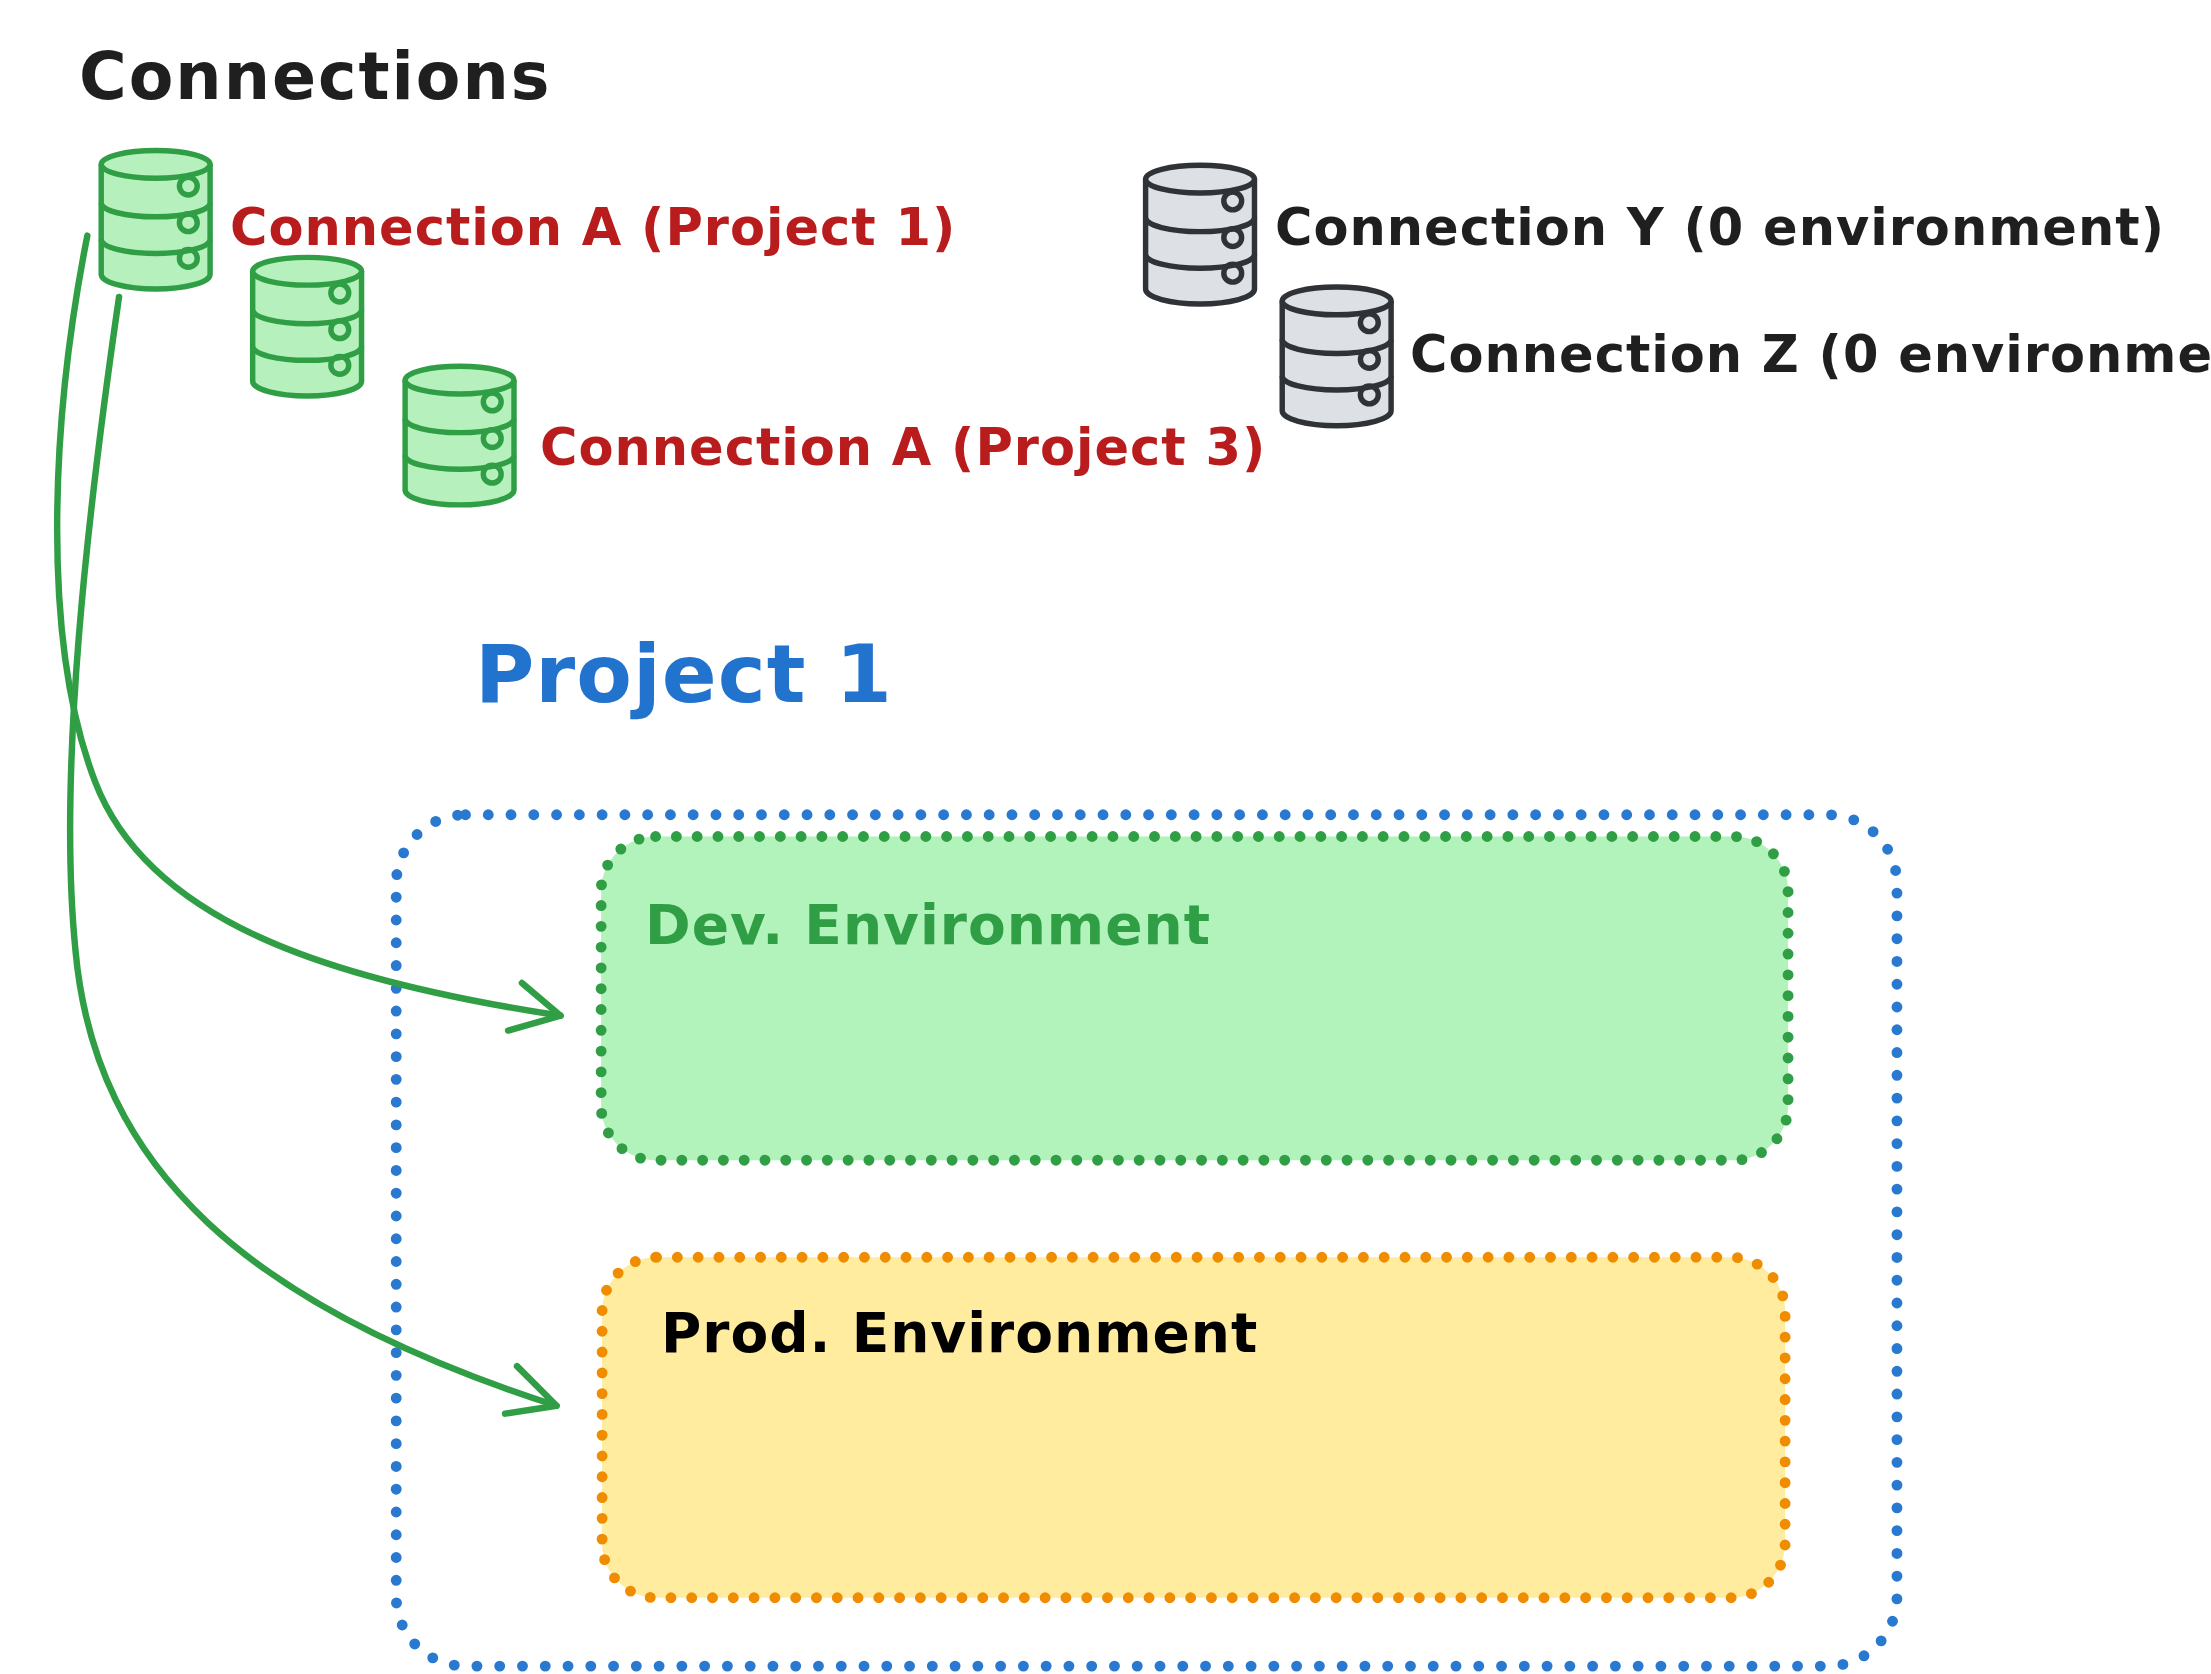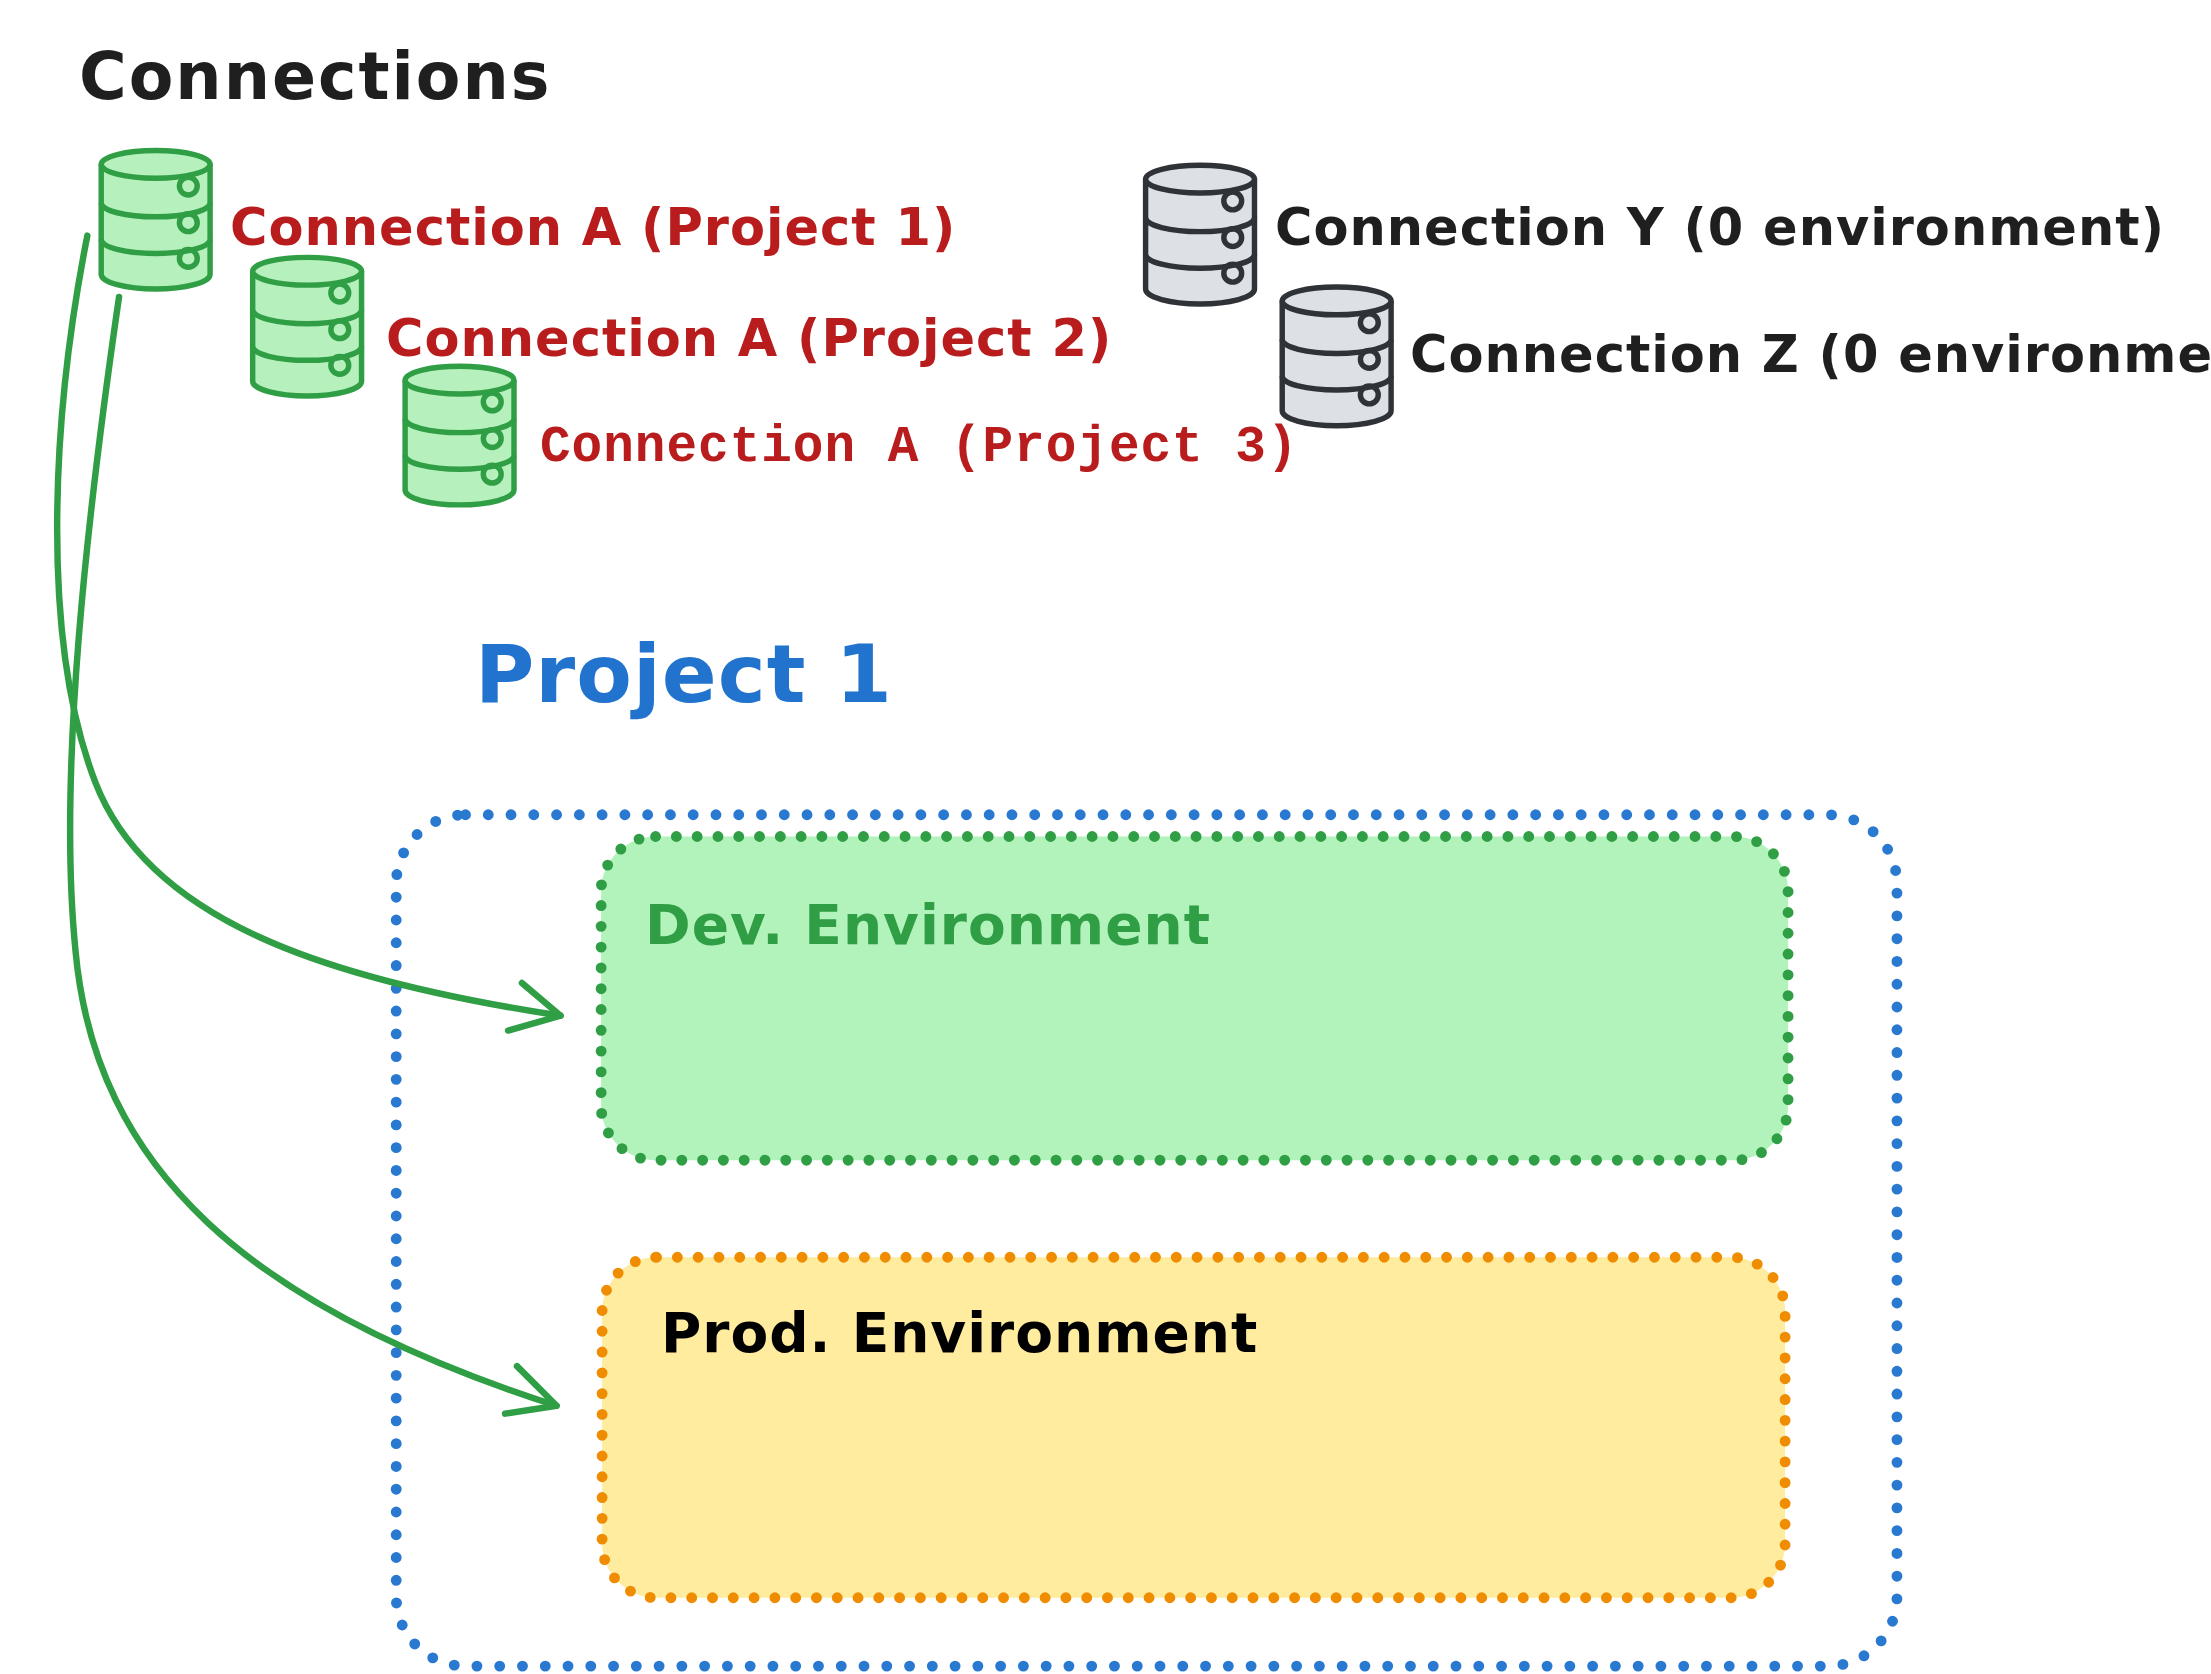--- a/index.html
+++ b/index.html
@@ -10,21 +10,21 @@
     overflow:hidden;
     font-family:"DejaVu Sans", sans-serif;
   }
   .layer{position:absolute;left:0;top:0;width:2212px;height:1674px;}
   .txt{position:absolute;white-space:nowrap;line-height:1.25;}
   .t-connections{left:79px;top:36px;font-size:65px;font-weight:700;color:#1f1f1f;letter-spacing:2px;}
   .t-conn{font-size:51px;font-weight:600;color:#b91c1c;letter-spacing:1px;}
   .t-conn-gray{color:#1f1f1f;}
   .t-conn1{left:230px;top:196px;}
   .t-conn2{left:386px;top:307px;}
-  .t-conn3{left:540px;top:416px;font-family:Liberation Mono, monospace;}
+  .t-conn3{left:540px;top:416px;}
   .t-connY{left:1275px;top:196px;}
   .t-connZ{left:1410px;top:323px;}
   .t-project{left:475px;top:624px;font-size:81px;font-weight:700;color:#2273cd;letter-spacing:1px;}
   .t-envtitle{font-size:55px;font-weight:700;letter-spacing:1px;text-align:center;}
   .t-dev-title{left:645px;top:891px;color:#2f9e44;}
   .t-prod-title{left:661px;top:1299px;color:#000000;}
   .mono{font-family:"DejaVu Sans Mono", monospace;font-weight:700;}
   .t-dev-map{left:991px;top:1101px;font-size:40px;color:#2f9e44;}
   .t-prod-map{left:925px;top:1443px;font-size:40px;line-height:75px;color:#e03131;}
 </style>
@@ -63,21 +63,20 @@
     <use href="#db-glyph" x="253" y="258" fill="#b5f0bd" stroke="#2f9e44" stroke-width="5.5"></use>
     <use href="#db-glyph" x="407" y="368" fill="#b5f0bd" stroke="#2f9e44" stroke-width="5.5"></use>
 
     <use href="#db-glyph" x="1155" y="165" fill="#dde1e5" stroke="#2f3338" stroke-width="5.5"></use>
     <use href="#db-glyph" x="1293" y="288" fill="#dde1e5" stroke="#2f3338" stroke-width="5.5"></use>
   </svg>
 
   <div class="txt t-connections">Connections</div>
 
   <div class="txt t-conn t-conn1">Connection A (Project 1)</div>
-  <div class="txt t-conn t-conn2">Connection A (Project 2)</div>
   <div class="txt t-conn t-conn3">Connection A (Project 3)</div>
 
   <div class="txt t-conn t-conn-gray t-connY">Connection Y (0 environment)</div>
   <div class="txt t-conn t-conn-gray t-connZ">Connection Z (0 environment)</div>
 
   <div class="txt t-project">Project 1</div>
 
   <div class="txt t-envtitle t-dev-title">Dev. Environment</div>
 
   <div class="txt t-envtitle t-prod-title">Prod. Environment</div>

